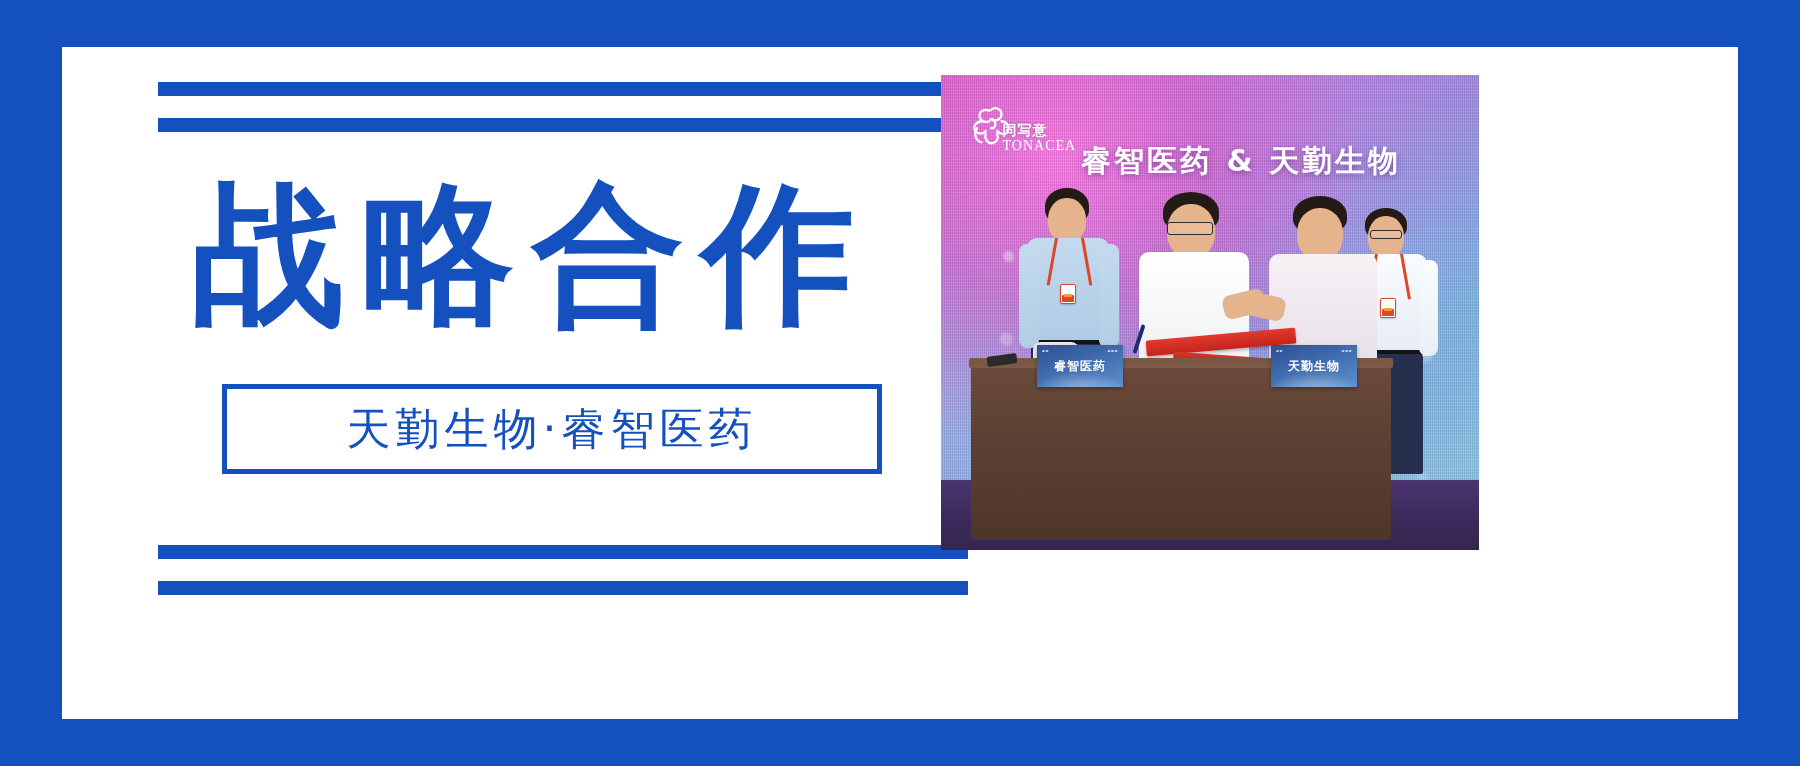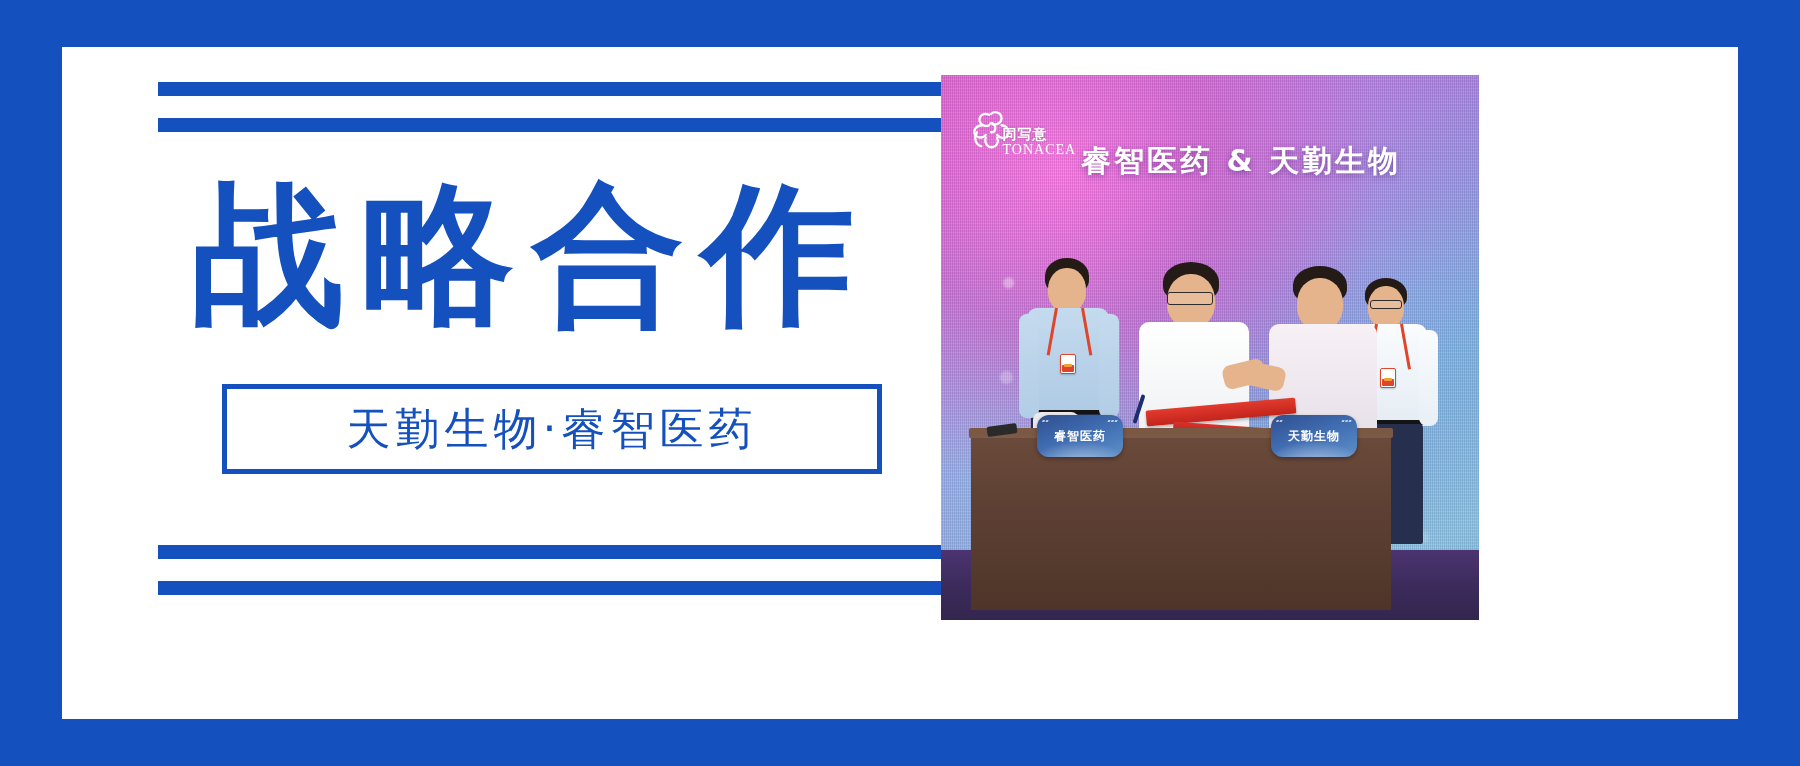--- a/index.html
+++ b/index.html
@@ -61,21 +61,21 @@
     font-weight:normal;
     letter-spacing:5px;
     font-family:"DejaVu Sans","Liberation Sans", sans-serif;
     white-space:nowrap;
   }
 
   
   .photo{
     position:absolute;
     left:879px; top:28px;
-    width:538px; height:545px;
+    width:538px; height:475px;
     overflow:hidden;
     background:#be185d;
   }
   
   .led{
     position:absolute; inset:0;
     background:
       radial-gradient(circle at 22% 18%, rgba(255,120,230,.95) 0%, rgba(226,95,205,.55) 26%, rgba(180,110,220,0) 52%),
       radial-gradient(circle at 62% 10%, rgba(196,128,232,.8) 0%, rgba(150,120,230,0) 48%),
       radial-gradient(circle at 88% 40%, rgba(120,190,235,.75) 0%, rgba(120,190,235,0) 46%),
@@ -160,21 +160,21 @@
     position:absolute; left:28px; bottom:182px;
     width:424px; height:10px;
     background:#7b5844;
     border-radius:2px;
   }
   
   .plate{
     position:absolute;
     width:86px; height:42px;
     background:linear-gradient(160deg,#2f4f8f 0%, #3f6bb0 45%, #5d8fc9 100%);
-    border-radius:12px;
+    border-radius:0;
     box-shadow:0 2px 4px rgba(0,0,0,.3);
     overflow:hidden;
   }
   .plate .wave{
     position:absolute; left:-10%; bottom:-6px; width:120%; height:22px;
     background:radial-gradient(ellipse at 50% 120%, rgba(255,255,255,.55) 0%, rgba(255,255,255,0) 70%);
   }
   .plate .ptxt{
     position:absolute; left:0; right:0; top:13px;
     text-align:center; color:#fff; font-size:12px; font-weight:bold;

